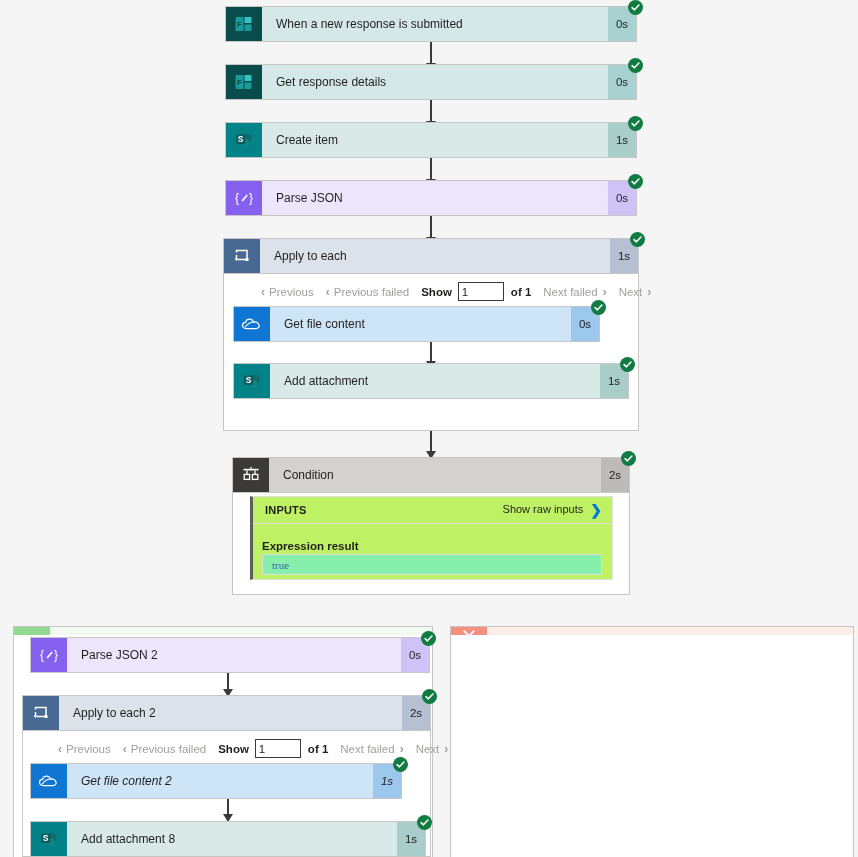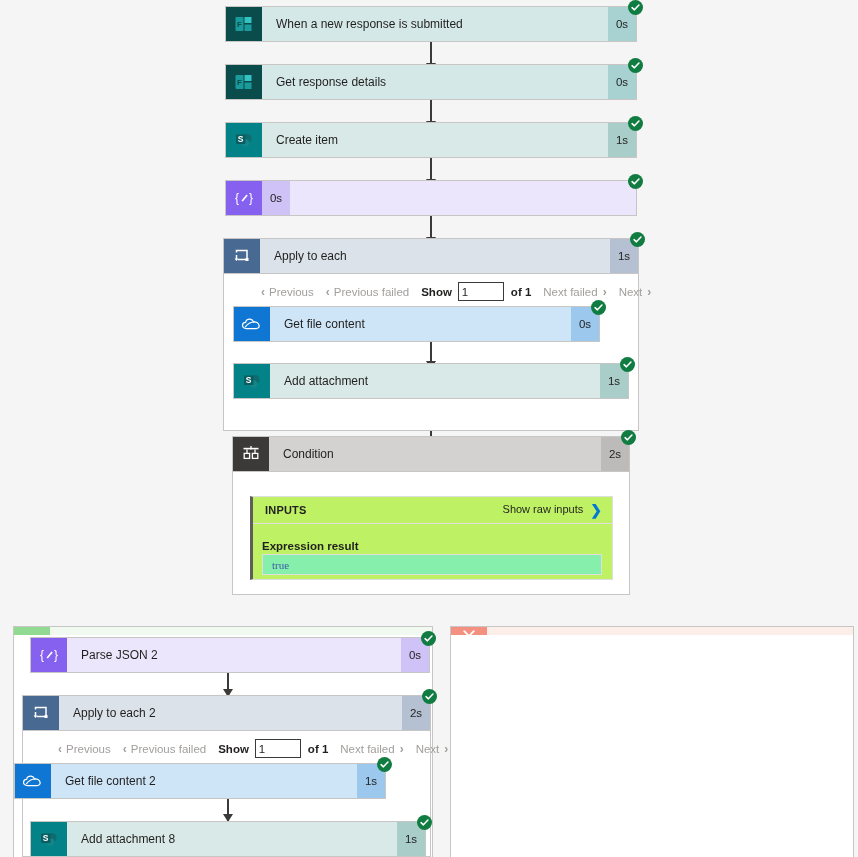--- a/index.html
+++ b/index.html
@@ -325,20 +325,21 @@
 <div class="arrow" style="left:430px; top:158px; height:28px;"></div>
 
 <div class="card theme-json" style="position:absolute; left:225px; top:180px; width:412px;">
   <div class="card-icon">
     <svg width="22" height="18" viewBox="0 0 22 18" aria-hidden="true">
       <text x="4" y="13" font-family="Liberation Sans, sans-serif" font-size="12" fill="#ffffff" text-anchor="middle">{</text>
       <text x="18" y="13" font-family="Liberation Sans, sans-serif" font-size="12" fill="#ffffff" text-anchor="middle">}</text>
       <path d="M8.5 11.5 L13.5 5.5 L14.8 6.6 L9.8 12.6 Z" fill="#ffffff"></path>
     </svg>
   </div>
+  <div class="card-title">Parse JSON</div>
   <div class="card-dur">0s</div>
   <div class="status-badge">
     <svg width="9" height="9" viewBox="0 0 10 10">
         <path d="M1.2 5.2 L3.8 7.6 L8.8 2.2" stroke="#ffffff" stroke-width="1.7" fill="none" stroke-linecap="round" stroke-linejoin="round"></path>
       </svg>
   </div>
 </div>
 <div class="arrow" style="left:430px; top:216px; height:28px;"></div>
 
 <div class="scope" style="left:223px; top:238px; width:416px; height:193px;"></div>
@@ -415,21 +416,21 @@
     <svg width="9" height="9" viewBox="0 0 10 10">
         <path d="M1.2 5.2 L3.8 7.6 L8.8 2.2" stroke="#ffffff" stroke-width="1.7" fill="none" stroke-linecap="round" stroke-linejoin="round"></path>
       </svg>
   </div>
 </div>
 
 <div class="arrow" style="left:430px; top:431px; height:27px;"></div>
 
 <div class="cond-body" style="left:232px; top:457px; width:398px; height:138px;"></div>
 
-<div class="card theme-condition" style="position:absolute; left:232px; top:436px; width:398px;">
+<div class="card theme-condition" style="position:absolute; left:232px; top:457px; width:398px;">
   <div class="card-icon">
     <svg width="20" height="18" viewBox="0 0 20 18" aria-hidden="true">
       <rect x="2.5" y="2.8" width="15" height="1.6" fill="#ffffff"></rect>
       <path d="M6 4.4 L6 8.2" stroke="#ffffff" stroke-width="1.3"></path>
       <path d="M14 4.4 L14 8.2" stroke="#ffffff" stroke-width="1.3"></path>
       <path d="M10 1 L10 4.4" stroke="#ffffff" stroke-width="1.3"></path>
       <rect x="3.2" y="8.4" width="5.4" height="5" fill="none" stroke="#ffffff" stroke-width="1.3"></rect>
       <rect x="11.4" y="8.4" width="5.4" height="5" fill="none" stroke="#ffffff" stroke-width="1.3"></rect>
     </svg>
   </div>
@@ -520,21 +521,21 @@
   <span class="pg-link">
     <span>Next failed</span>
     <span class="chev chev-r">›</span>
   </span>
   <span class="pg-link">
     <span>Next</span>
     <span class="chev chev-r">›</span>
   </span>
 </div>
 
-<div class="card theme-onedrive" style="position:absolute; left:14px; top:763px; width:372px;">
+<div class="card theme-onedrive" style="position:absolute; left:30px; top:763px; width:372px;font-style:italic;">
   <div class="card-icon">
     <svg width="22" height="16" viewBox="0 0 22 16" aria-hidden="true">
       <path d="M5.5 12.5 C2.6 12.5 1.2 10.6 1.6 8.8 C1.9 7.3 3.3 6.4 4.6 6.5 C4.9 4.3 6.9 2.8 9.1 3.1 C10.7 3.3 12 4.4 12.5 5.9 C14.9 5.3 17.6 6.9 18.1 9.3 C18.5 11.3 17 12.5 15.2 12.5 Z" fill="none" stroke="#ffffff" stroke-width="1.25"></path>
       <path d="M4.2 11.1 C6.3 8.0 9.9 6.0 13.6 6.0" fill="none" stroke="#ffffff" stroke-width="1.1"></path>
     </svg>
   </div>
   <div class="card-title">Get file content 2</div>
   <div class="card-dur">1s</div>
   <div class="status-badge">
     <svg width="9" height="9" viewBox="0 0 10 10">

